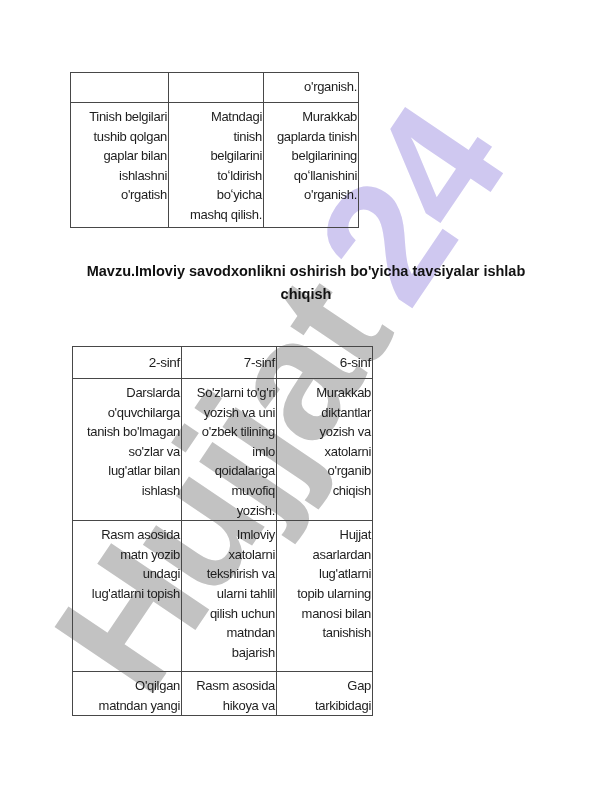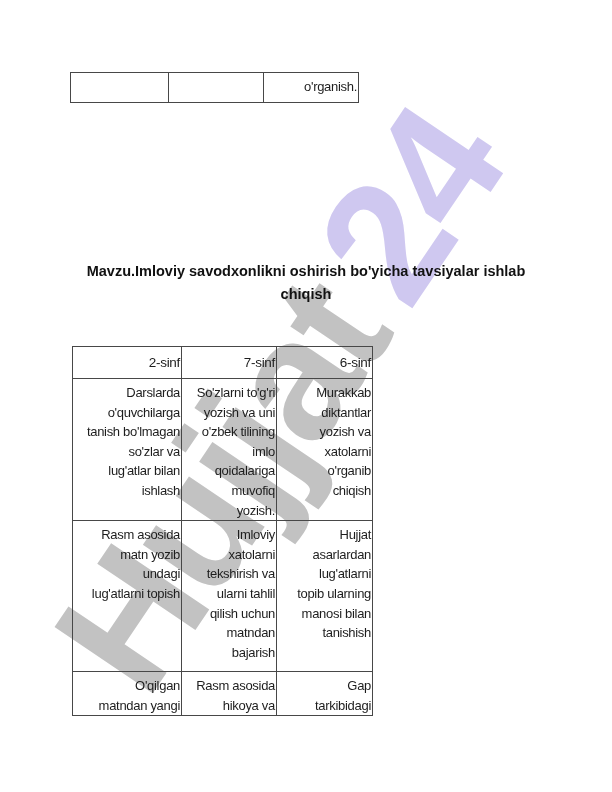--- a/index.html
+++ b/index.html
@@ -93,20 +93,38 @@
       <col style="width:98px">
         <col style="width:95px">
         <col style="width:95px">
     </colgroup>
     <tbody>
         <tr class="row-a">
       <td></td>
       <td></td>
       <td>o'rganish.</td>
     </tr>
+    <tr class="row-b">
+      <td>Tinish belgilari
+tushib qolgan
+gaplar bilan
+ishlashni
+o'rgatish</td>
+      <td>Matndagi
+tinish
+belgilarini
+toʻldirish
+boʻyicha
+mashq qilish.</td>
+      <td>Murakkab
+gaplarda tinish
+belgilarining
+qoʻllanishini
+o'rganish.</td>
+    </tr>
   </tbody>
     </table>
 
   <div class="heading">
     <div>Mavzu.Imloviy savodxonlikni oshirish bo'yicha tavsiyalar ishlab</div>
     <div>chiqish</div>
   </div>
 
   <table class="main-table">
     <colgroup>

